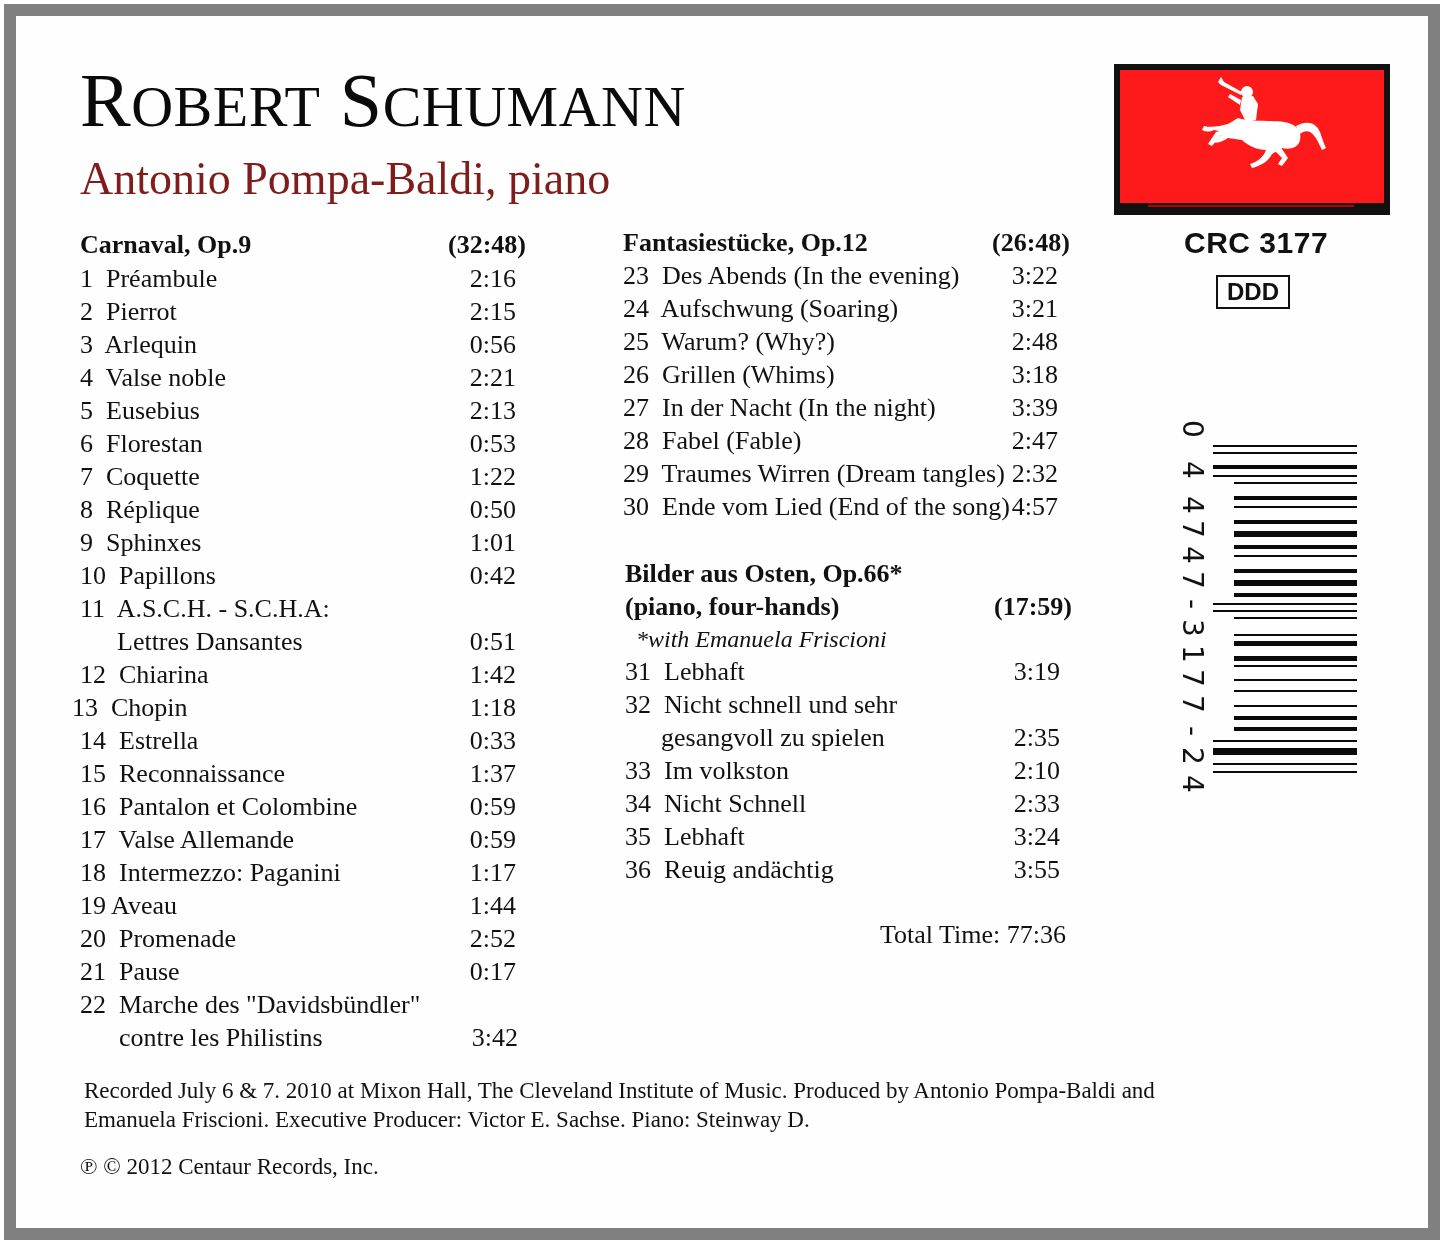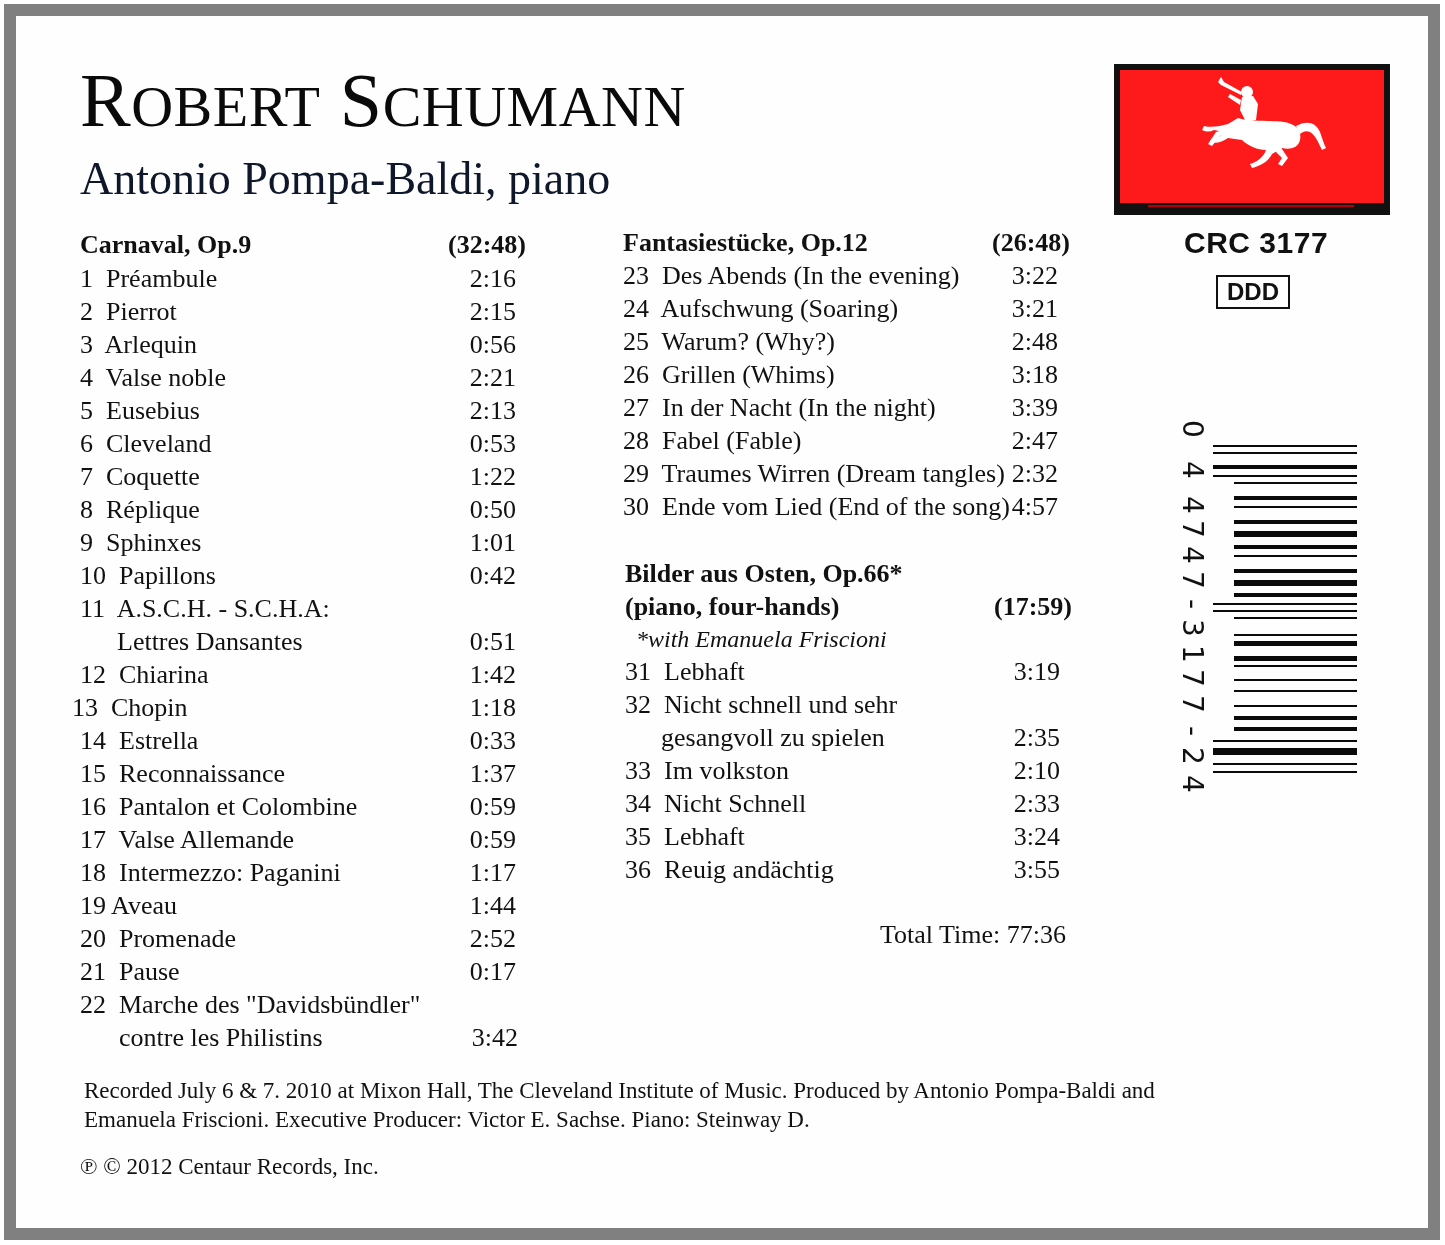--- a/index.html
+++ b/index.html
@@ -17,21 +17,21 @@
     position: absolute; left: 16px; top: 16px; width: 1412px; height: 1212px;
     background: #fefefe;
   }
   .abs { position: absolute; white-space: nowrap; }
 
   .composer {
     left: 80px; top: 62px; font-size: 76px; line-height: 1; letter-spacing: 0.5px;
     color: #0a0a0a;
   }
   .composer .sc { font-size: 58px; margin-top: 23px; }
-  .performer { left: 80px; top: 154px; font-size: 46px; line-height: 1.1; color: #0f172a; }
+  .performer { left: 80px; top: 154px; font-size: 46px; line-height: 1.1; color: #7f1d1d; }
 
   .work-title { font-weight: bold; font-size: 26px; }
   .row { position: absolute; font-size: 26px; line-height: 33px; white-space: nowrap; }
   .num { display: inline-block; }
   .time { position: absolute; text-align: right; }
 
   .logo {
     position: absolute; left: 1114px; top: 64px; width: 276px; height: 151px;
     background: #111; box-sizing: border-box;
   }
@@ -161,21 +161,21 @@
 
   <div class="row" style="left:80px;top:328px"><span class="num">3</span>&nbsp; <span>Arlequin</span></div>
   <div class="row time" style="left:420px;top:328px;width:96px">0:56</div>
 
   <div class="row" style="left:80px;top:361px"><span class="num">4</span>&nbsp; <span>Valse noble</span></div>
   <div class="row time" style="left:420px;top:361px;width:96px">2:21</div>
 
   <div class="row" style="left:80px;top:394px"><span class="num">5</span>&nbsp; <span>Eusebius</span></div>
   <div class="row time" style="left:420px;top:394px;width:96px">2:13</div>
 
-  <div class="row" style="left:80px;top:427px"><span class="num">6</span>&nbsp; <span>Cleveland</span></div>
+  <div class="row" style="left:80px;top:427px"><span class="num">6</span>&nbsp; <span>Florestan</span></div>
   <div class="row time" style="left:420px;top:427px;width:96px">0:53</div>
 
   <div class="row" style="left:80px;top:460px"><span class="num">7</span>&nbsp; <span>Coquette</span></div>
   <div class="row time" style="left:420px;top:460px;width:96px">1:22</div>
 
   <div class="row" style="left:80px;top:493px"><span class="num">8</span>&nbsp; <span>Réplique</span></div>
   <div class="row time" style="left:420px;top:493px;width:96px">0:50</div>
 
   <div class="row" style="left:80px;top:526px"><span class="num">9</span>&nbsp; <span>Sphinxes</span></div>
   <div class="row time" style="left:420px;top:526px;width:96px">1:01</div>

